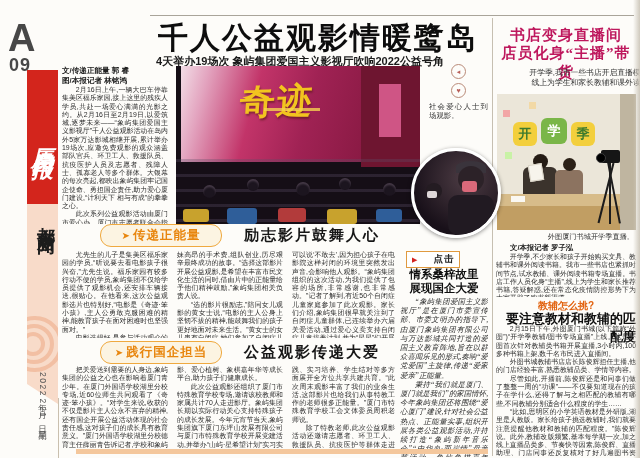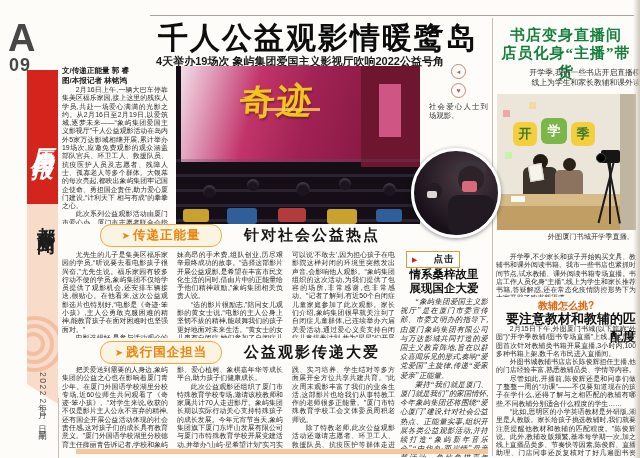--- a/index.html
+++ b/index.html
@@ -97,21 +97,21 @@
         font-size:11.5px;font-weight:bold;color:#0f0f0f;line-height:13.5px;}
   .click-body{position:absolute;left:400px;top:297px;width:88px;height:160px;overflow:hidden;
         font-family:"Liberation Serif","DejaVu Serif",serif;font-style:italic;
         font-size:7.4px;line-height:9.2px;color:#2b2b2b;text-align:justify;}
   .click-body p{margin:0;text-indent:2em;}
   
   .divider{position:absolute;left:492px;top:18px;width:1px;height:438px;background:#c6bfb1;}
   .bottom-bar{position:absolute;left:76px;top:449px;width:412px;height:5px;background:var(--bottom_bar,#f4c79c);}
   
   .r-title{position:absolute;left:496px;width:140px;text-align:center;margin:0;
-        font-family:"Liberation Serif","DejaVu Serif",serif;font-size:15px;font-weight:bold;color:#15803d;letter-spacing:1px;}
+        font-family:"Liberation Serif","DejaVu Serif",serif;font-size:15px;font-weight:bold;color:#be185d;letter-spacing:1px;}
   .rt1{top:26px;} .rt2{top:44px;}
   .r-sub{position:absolute;left:520px;width:140px;text-align:center;font-size:7.8px;line-height:10px;color:#333;}
   .rs1{top:68px;} .rs2{top:78px;}
   .bk-photo{position:absolute;left:497px;top:94px;width:139px;height:136px;background:#d9d2c2;overflow:hidden;}
   .bk-wall{position:absolute;left:0;top:0;width:100%;height:74%;background:#ebe6d9;}
   .note{position:absolute;width:7px;height:7px;}
   .n1{left:6px;top:16px;background:#f2a6a6;} .n2{left:18px;top:42px;background:#a6ccf2;}
   .n3{left:32px;top:8px;background:#f2d9a6;} .n4{left:8px;top:58px;background:#c9f2a6;}
   .sg{position:absolute;border-radius:6px;display:flex;align-items:center;justify-content:center;
         font-size:13px;font-weight:bold;}
@@ -204,21 +204,21 @@
     <div class="cp-hat"></div>
     <div class="cp-head"></div>
     <div class="cp-mask"></div>
     <div class="cp-body"></div>
   </div>
 
   <div class="badge b1">
     <span class="arr">➤</span>
     <span class="blabel">传递正能量</span>
   </div>
-  <div class="sec-title t1">针对社会公益热点</div>
+  <div class="sec-title t1">励志影片鼓舞人心</div>
   <div class="col c1 row1 bt">
     <p>尤先生的儿子是集美区福乐家园的学员,“听说要去看电影孩子很兴奋,”尤先生说。福乐家园有较多行动不便的学员,象屿集团不仅给学员提供了观影机会,还安排车辆接送,很贴心。在他看来,这次公益观影选片也特别好,“电影是《奇迹·笨小孩》,主人公勇敢克服困难的精神,能教育孩子在面对困难时也坚强面对。”</p>
     <p>电影选得好,是参与活动观众的普遍评价。《奇迹·笨小孩》是今年春节档新片,讲述了主人公少年景浩为筹措妹</p>
   </div>
   <div class="col c2 row1 bt">
     <p style="text-indent:0">妹高昂的手术费,组队创业,历尽艰辛最终成功的故事。“选择这部影片开展公益观影,是希望在丰富市民文化生活的同时,借由片中的正能量给予他们精神鼓励,”象屿集团相关负责人说。</p>
     <p>“选的影片很励志,”陪同女儿观影的黄女士说,“电影的主人公身上坚韧不拔的精神,能鼓舞我们的孩子更好地面对未来生活。”黄女士的女儿患有自闭症,她们参加了自闭症儿童家庭观影专场,“我们平时很少带孩子看电影,甚至</p>
   </div>
   <div class="col c3 row1 bt">
     <p style="text-indent:0">可以说‘不敢去’,因为担心孩子在电影院这样封闭的环境里突然发出声音,会影响他人观影。“象屿集团组织的这次活动,为我们提供了包容的场所,非常感谢,也非常感动。”记者了解到,有近50个自闭症儿童家庭参加了此次观影。家长们介绍,象屿集团很早就关注到了自闭症儿童群体,已连续举办六届关爱活动,通过爱心义卖支持自闭症儿童培养计划,并为“星星”们开展读书、手工、羽毛球等活动。</p>
@@ -281,20 +281,21 @@
     <div class="bk-paper"></div>
     <div class="bk-side"></div>
     <div class="bk-leg lg1"></div>
     <div class="bk-leg lg2"></div>
     <div class="bk-leg lg3"></div>
     <div class="bk-cam"></div>
     <div class="bk-lens"></div>
   </div>
 
   <div class="r-cap">外图厦门书城开学季直播。</div>
+  <div class="r-byline">文/本报记者 罗子泓</div>
   <div class="r-p1 bt">
     <p>开学季,不少家长和孩子开始购买文具、教辅书和课外阅读书籍。我市一些书店也紧抓时间节点,试水教辅、课外阅读书籍专场直播。书店工作人员化身“主播”,线上为学生和家长推荐书籍,答疑解惑,还在常态化疫情防控形势下为大家开辟了购书新渠道。</p>
   </div>
   <div class="r-q">教辅怎么挑?</div>
   <div class="r-a">要注意教材和教辅的匹配度</div>
   <div class="r-p2 bt">
     <p>2月15日下午,外图厦门书城(以下简称“外图”)“开学季教辅/图书专场直播”上线。这是外图首次针对教辅类书籍开展直播,3小时内,100多种书籍上架,数千名市民进入直播间。</p>
     <p>外图书城教辅书店店长陈俊辉担任主播,他的门店经验丰富,熟悉教辅品类、学情等内容。</p>
     <p>尽管如此,开播前,陈俊辉还是和同事们做了整整一周的“功课”——不仅要知道现在的孩子在学什么,还得了解与之相匹配的教辅有哪些,不同教辅分别适合什么程度的学生……</p>
     <p>“比如,思明区的小学英语教材是外研版,湖里是人教版。家长给孩子挑选教辅时,我们就要注意提醒他教材和教辅的匹配程度。”陈俊辉说。此外,教辅改版频繁,基本每学期一次,加之线上直播品类多、节奏快等因素,陈俊辉、直播助理、门店同事还反复核对了好几遍图书资料。</p>

